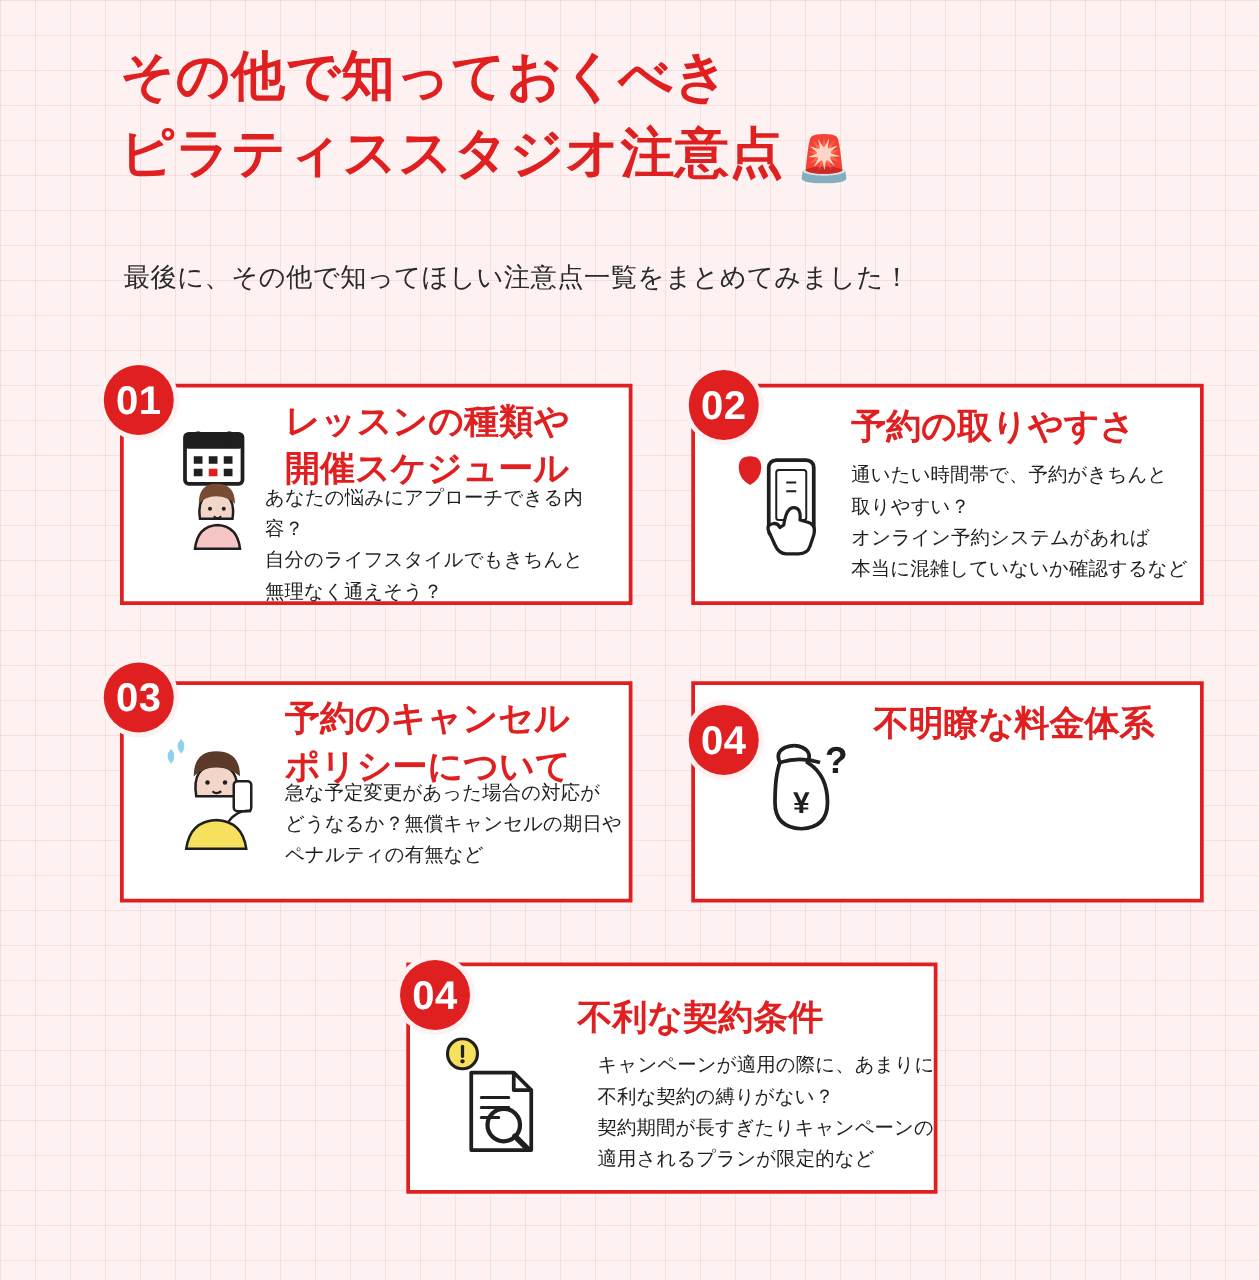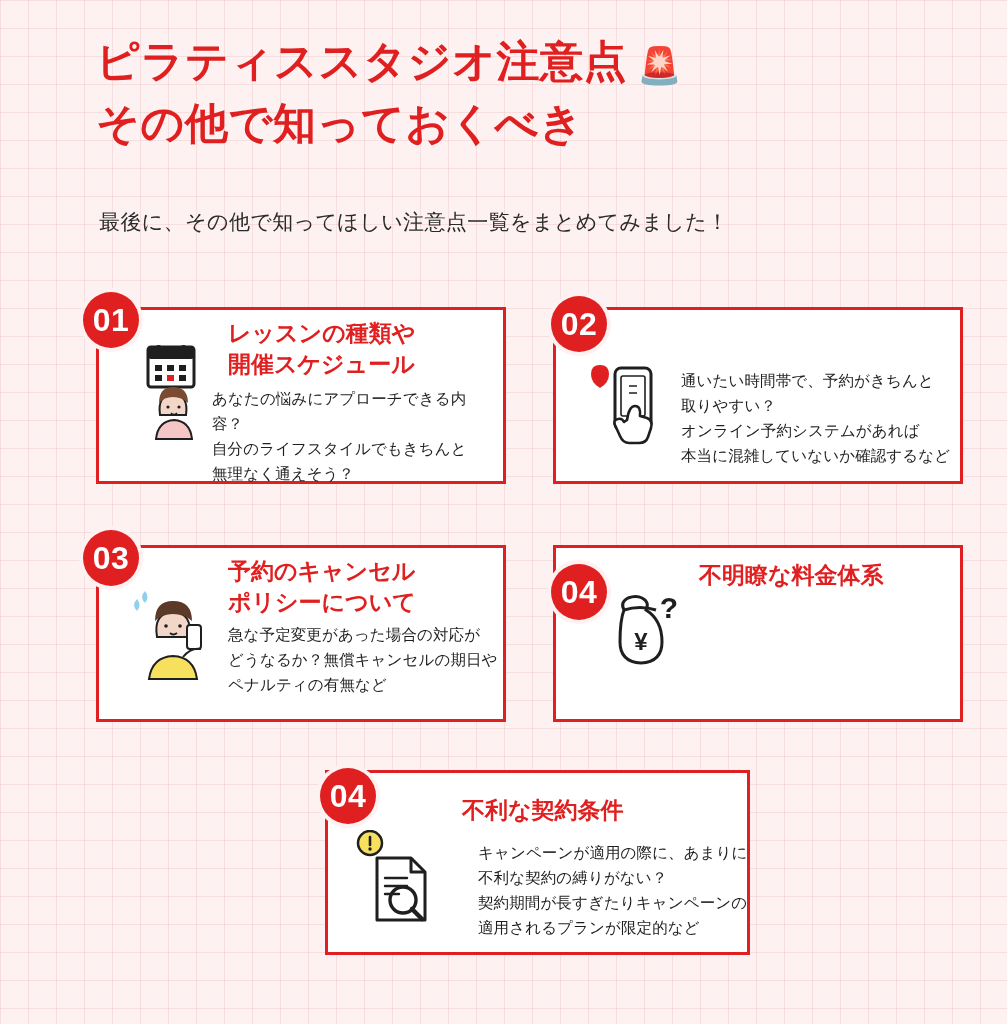--- a/index.html
+++ b/index.html
@@ -83,21 +83,21 @@
     display: flex;
     align-items: center;
     justify-content: center;
     letter-spacing: 0.5px;
     box-shadow: 0 0 0 4px #fdf1f1;
   }
   .card-title {
     position: absolute;
     color: #e02020;
     font-weight: 700;
-    font-size: 23px;
+    font-size: 28px;
     line-height: 1.35;
     white-space: pre-line;
   }
   .card-body {
     position: absolute;
     color: #1f1f1f;
     font-size: 15.5px;
     line-height: 1.62;
     white-space: pre-line;
     letter-spacing: 0.1px;
@@ -140,24 +140,24 @@
   .illus svg { display: block; }
 </style>
 </head>
 <body>
 
 <div id="page-bg"></div>
 
 <div id="content">
 
   <div class="title-block">
+    <div class="title-line">その他で知っておくべき</div>
     <div class="title-line">
       <span>ピラティススタジオ注意点</span><span class="siren">🚨</span>
     </div>
-    <div class="title-line">その他で知っておくべき</div>
   </div>
   <div class="subtitle">最後に、その他で知ってほしい注意点一覧をまとめてみました！</div>
 
   <div class="card" id="card-01"></div>
   <div class="badge" id="badge-01">01</div>
   <div class="card-title" id="title-01">レッスンの種類や
 開催スケジュール</div>
   <div class="card-body" id="body-01">あなたの悩みにアプローチできる内容？
 自分のライフスタイルでもきちんと
 無理なく通えそう？</div>
@@ -179,20 +179,21 @@
       <path d="M19 58 q0 -16 14 -16 q15 0 15 16 q-6 -6 -15 -6 q-9 0 -14 6z" fill="#7a4b33"></path>
       <circle cx="28" cy="62" r="1.6" fill="#1f1f1f"></circle>
       <circle cx="39" cy="62" r="1.6" fill="#1f1f1f"></circle>
       <path d="M31 68 q3 3 6 0" stroke="#1f1f1f" stroke-width="1.6" fill="none"></path>
       <path d="M16 94 q2 -18 18 -19 q16 1 18 19 z" fill="#f6c6c6" stroke="#1f1f1f" stroke-width="2"></path>
     </svg>
   </div>
 
   <div class="card" id="card-02"></div>
   <div class="badge" id="badge-02">02</div>
+  <div class="card-title" id="title-02">予約の取りやすさ</div>
   <div class="card-body" id="body-02">通いたい時間帯で、予約がきちんと
 取りやすい？
 オンライン予約システムがあれば
 本当に混雑していないか確認するなど</div>
   <div class="card-illus illus" id="illus-02">
     <svg width="80" height="85" viewBox="0 0 80 85">
       <path d="M6 12 q0 -9 9 -9 q9 0 9 9 q0 9 -9 14 q-9 -5 -9 -14z" fill="#e02020"></path>
       <rect x="30" y="6" width="36" height="62" rx="6" fill="#ffffff" stroke="#1f1f1f" stroke-width="3"></rect>
       <rect x="36" y="14" width="24" height="40" rx="2" fill="#ffffff" stroke="#1f1f1f" stroke-width="1.6"></rect>
       <path d="M44 24 l8 0 M44 31 l8 0" stroke="#1f1f1f" stroke-width="1.6"></path>

